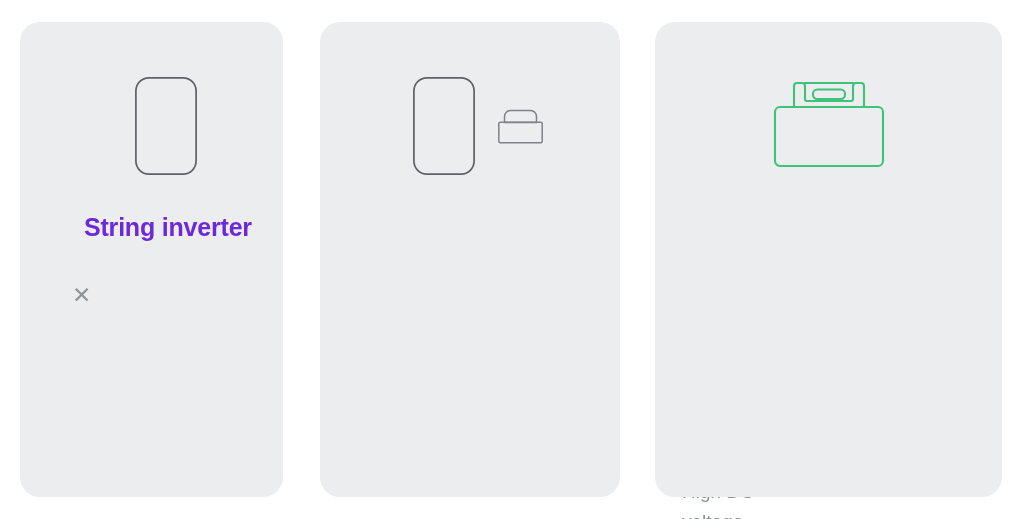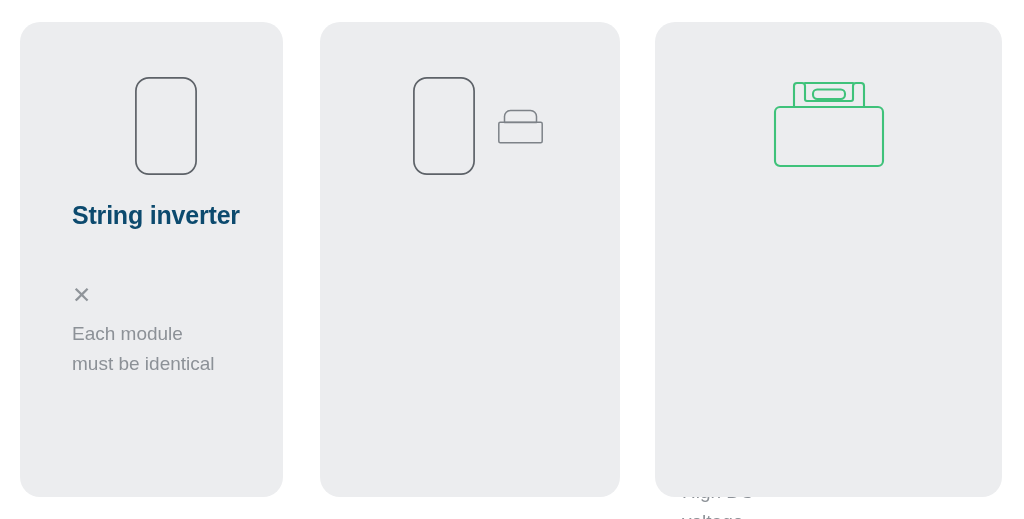--- a/index.html
+++ b/index.html
@@ -53,23 +53,23 @@
   .icon-2 { left: 93px;  top: 55px; }
   .icon-3 { left: 118px; top: 48px; }
 
   
   .title {
     position: absolute;
     font-size: 25px;
     font-weight: bold;
     line-height: 30px;
     letter-spacing: -0.2px;
-    color: #0c4a6e;
+    color: #6d28d9;
     white-space: pre-line;
-    margin: 0;
+    margin: 12px;
   }
   .title-1 { left: 52px; top: 178px; }
   .title-2 { left: 362px; top: 178px; }
 
   
   .bullets {
     position: absolute;
   }
   .bullets-1 { left: 52px;  top: 262px; }
   .bullets-2 { left: 362px; top: 262px; }
@@ -107,22 +107,20 @@
           <rect x="0.9" y="0.9" width="60.2" height="96.2" rx="13" ry="13" stroke="#5d6268" stroke-width="1.7" fill="none"></rect>
         </svg>
       </span>
     </div>
 
     <div class="title title-1">String inverter</div>
 
     <div class="bullets bullets-1">
       <div class="bullet">
         <span class="bullet-mark">✕</span>
-        <span class="bullet-text">Each module
-must be identical</span>
       </div>
     </div>
   </div>
 
   <div class="card card-2">
     <div class="icon-area">
       <span class="icon-wrap icon-2">
         <svg width="138" height="98" viewBox="0 0 138 98" fill="none" xmlns="http://www.w3.org/2000/svg">
 
           <rect x="0.9" y="0.9" width="60.2" height="96.2" rx="13" ry="13" stroke="#5d6268" stroke-width="1.7" fill="none"></rect>

